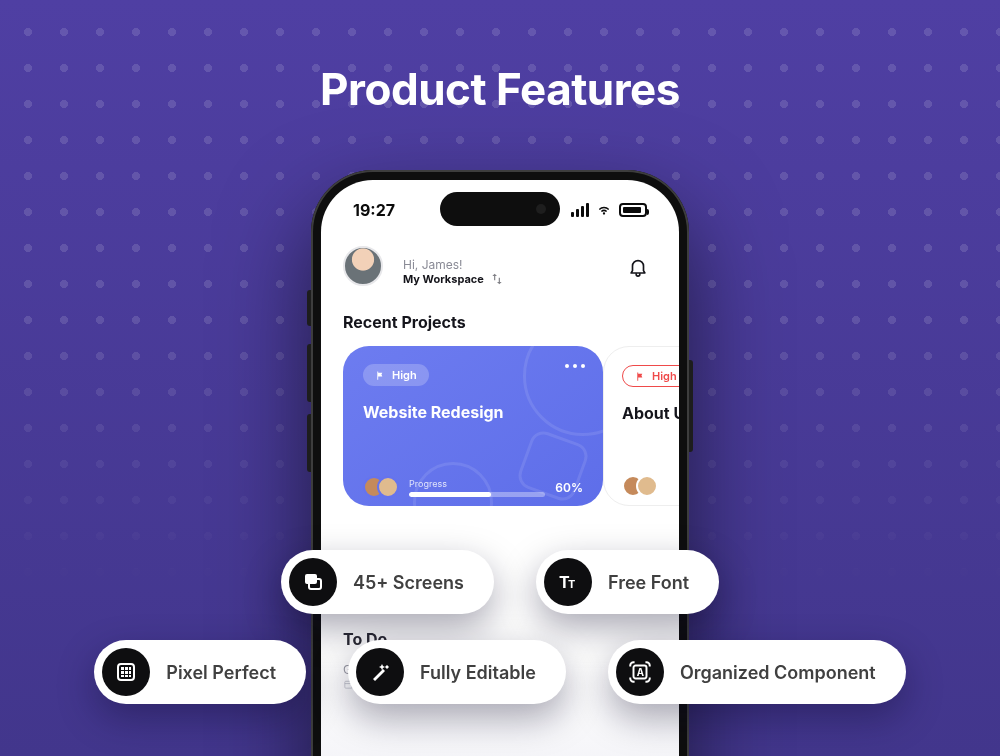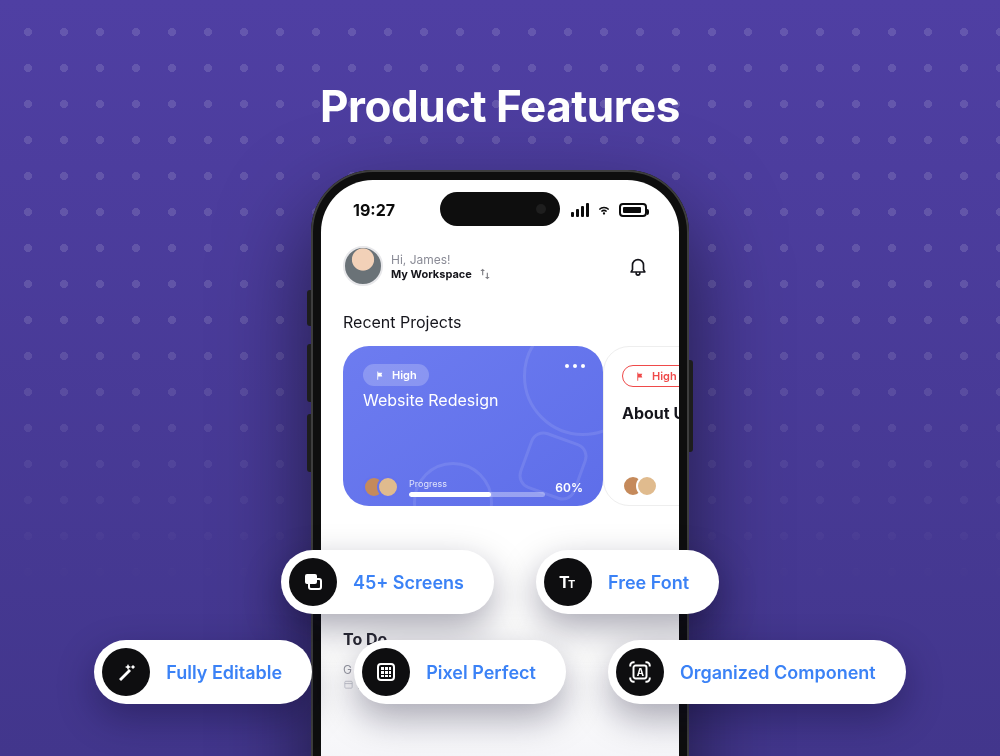--- a/index.html
+++ b/index.html
@@ -18,21 +18,21 @@
     position:relative;overflow:hidden;
   }
   
   .dots{position:absolute;inset:0;pointer-events:none;
     background-image:radial-gradient(var(--dot) 4px,transparent 4px);
     background-size:36px 36px;background-position:10px 14px;
     -webkit-mask-image:linear-gradient(180deg,#000 0%,#000 42%,transparent 78%);
             mask-image:linear-gradient(180deg,#000 0%,#000 42%,transparent 78%);
   }
   .title{
-    position:absolute;left:0;right:0;top:79px;text-align:center;
+    position:absolute;left:0;right:0;top:62px;text-align:center;
     color:#fff;font-size:44px;font-weight:700;letter-spacing:-0.5px;
   }
 
   
   .phone{
     position:absolute;left:50%;top:170px;transform:translateX(-50%);
     width:378px;height:760px;border-radius:62px;
     background:#0e0e0e;padding:10px;
     box-shadow:0 40px 90px rgba(0,0,0,0.55),0 0 0 2px #3d3d3d inset;
   }
@@ -53,45 +53,45 @@
   .sig{display:flex;align-items:flex-end;gap:2px}
   .sig i{width:3px;background:#0b0b0b;border-radius:1px}
   .sig i:nth-child(1){height:5px}.sig i:nth-child(2){height:8px}.sig i:nth-child(3){height:11px}.sig i:nth-child(4){height:14px}
   .wifi{width:18px;height:14px}
   .bat{width:28px;height:14px;border:2px solid #0b0b0b;border-radius:4px;position:relative}
   .bat::before{content:"";position:absolute;left:2px;top:2px;bottom:2px;width:18px;background:#0b0b0b;border-radius:1px}
   .bat::after{content:"";position:absolute;right:-4px;top:4px;width:2px;height:6px;background:#0b0b0b;border-radius:0 2px 2px 0}
 
   
   .app{position:absolute;inset:54px 0 0 0;padding:12px 22px 0}
-  .hdr{display:flex;align-items:center;gap:8px}
+  .hdr{display:flex;align-items:flex-end;gap:20px}
   .avatar{width:40px;height:40px;border-radius:50%;background:radial-gradient(circle at 50% 32%,#f2d1b8 0 35%,#6a7277 38% 100%);border:2px solid #e7e7ea}
   .hdr-mid{flex:1}
   .hi{font-size:12px;color:var(--muted)}
   .ws{font-size:11px;font-weight:700;color:#14141a;display:flex;align-items:center;gap:6px}
   .ws svg{opacity:.7}
   .bell{width:38px;height:38px;display:flex;align-items:center;justify-content:center}
 
   .search{margin-top:20px;height:50px;border:1px solid #eceaf0;border-radius:28px;display:flex;align-items:center;gap:12px;padding:0 18px;color:var(--muted)}
   .search input{border:none;outline:none;font-size:15px;color:#333;flex:1;background:transparent}
   .search input::placeholder{color:var(--muted)}
 
-  .sec-title{margin-top:26px;font-size:16px;font-weight:400;color:#15151c}
+  .sec-title{margin-top:26px;font-size:16px;font-weight:700;color:#15151c}
 
   .cards{margin-top:14px;display:flex;gap:0}
   .pcard{width:260px;height:160px;border-radius:26px;padding:18px 20px;color:#fff;position:relative;flex:0 0 auto;
     background:linear-gradient(145deg,#6d7cf0 0%,#5e6ee9 100%);overflow:hidden}
   .pcard .bgshape{position:absolute;border:3px solid rgba(255,255,255,0.10);border-radius:50%}
   .pcard .s1{width:120px;height:120px;right:-40px;top:-30px}
   .pcard .s2{width:80px;height:80px;left:70px;bottom:-36px}
   .pcard .s3{width:60px;height:60px;right:20px;bottom:10px;border-radius:14px;transform:rotate(20deg)}
   .chip{display:inline-flex;align-items:center;gap:6px;background:rgba(255,255,255,0.22);padding:4px 12px;border-radius:20px;font-size:11px;font-weight:600}
   .more{position:absolute;right:18px;top:18px;display:flex;gap:4px}
   .more i{width:4px;height:4px;border-radius:50%;background:#fff}
-  .pcard h4{margin-top:4px;font-size:16px;font-weight:400}
+  .pcard h4{margin-top:16px;font-size:16px;font-weight:700}
   .prow{position:absolute;left:20px;right:20px;bottom:8px;display:flex;align-items:center;gap:10px}
   .avs{display:flex}
   .avs span{width:22px;height:22px;border-radius:50%;border:2px solid var(--card-blue)}
   .avs span:nth-child(1){background:#c58a5b}
   .avs span:nth-child(2){background:#e0bb8e;margin-left:-8px}
   .pbar{flex:1}
   .plabel{font-size:9px;opacity:.8;margin-bottom:3px}
   .track{height:5px;border-radius:3px;background:rgba(255,255,255,0.35);position:relative;overflow:hidden}
   .fill{position:absolute;left:0;top:0;bottom:0;background:#fff;border-radius:3px}
   .pct{font-size:12px;font-weight:600}
@@ -101,21 +101,21 @@
   .pcard2 h4{margin-top:16px;font-size:16px;font-weight:700;color:#15151c}
   .pcard2 .avs span{border-color:#fff}
 
   .fade{position:absolute;left:0;right:0;bottom:0;height:260px;background:linear-gradient(180deg,rgba(255,255,255,0) 0%,rgba(244,244,248,0.9) 38%,#ececf1 100%);z-index:2;pointer-events:none}
 
   
   .features{position:absolute;left:0;right:0;top:550px;display:flex;flex-direction:column;gap:26px;align-items:center;z-index:10}
   .frow{display:flex;gap:42px;justify-content:center}
   .fpill{background:#fff;border-radius:40px;height:64px;display:flex;align-items:center;gap:16px;padding:8px 30px 8px 8px;box-shadow:0 14px 36px rgba(12,8,40,0.35)}
   .ficon{width:48px;height:48px;border-radius:50%;background:#0e0e10;display:flex;align-items:center;justify-content:center;color:#fff;flex:0 0 auto}
-  .flabel{font-size:18px;font-weight:600;color:#3b82f6;white-space:nowrap}
+  .flabel{font-size:18px;font-weight:600;color:#404040;white-space:nowrap}
 
   
   .todo{position:absolute;left:22px;right:22px;top:395px;color:#2b2b34;font-weight:700;font-size:16px}
   .faint{position:absolute;left:22px;top:428px;right:22px;color:#8d8f99;font-size:12px}
 </style>
 </head>
 <body>
 
 <div class="dots"></div>
 
@@ -249,47 +249,47 @@
             <text x="3" y="18" font-family="Georgia,serif" font-size="16" font-weight="700" fill="#fff">T</text>
             <text x="12" y="18" font-family="Arial,sans-serif" font-size="11" font-weight="700" fill="#fff">T</text>
           </svg>
       </div>
       <span class="flabel">Free Font</span>
     </div>
   </div>
   <div class="frow">
     <div class="fpill">
       <div class="ficon">
-        <svg width="24" height="24" viewBox="0 0 24 24" fill="#fff">
-            <path d="M5 19l10-10 2 2L7 21zM17 7l2-2 2 2-2 2zM14 4l1 2 2 1-2 1-1 2-1-2-2-1 2-1z"></path>
-          </svg>
-      </div>
-      <span class="flabel">Fully Editable</span>
-    </div>
-    <div class="fpill">
-      <div class="ficon">
         <svg width="24" height="24" viewBox="0 0 24 24">
             <rect x="4" y="4" width="16" height="16" rx="3" fill="none" stroke="#fff" stroke-width="2"></rect>
             <g fill="#fff">
               <rect x="7" y="7" width="3" height="3"></rect>
               <rect x="11" y="7" width="3" height="3"></rect>
               <rect x="15" y="7" width="2" height="3"></rect>
               <rect x="7" y="11" width="3" height="3"></rect>
               <rect x="11" y="11" width="3" height="3"></rect>
               <rect x="15" y="11" width="2" height="3"></rect>
               <rect x="7" y="15" width="3" height="2"></rect>
               <rect x="11" y="15" width="3" height="2"></rect>
               <rect x="15" y="15" width="2" height="2"></rect>
             </g>
           </svg>
       </div>
       <span class="flabel">Pixel Perfect</span>
     </div>
     <div class="fpill">
       <div class="ficon">
+        <svg width="24" height="24" viewBox="0 0 24 24" fill="#fff">
+            <path d="M5 19l10-10 2 2L7 21zM17 7l2-2 2 2-2 2zM14 4l1 2 2 1-2 1-1 2-1-2-2-1 2-1z"></path>
+          </svg>
+      </div>
+      <span class="flabel">Fully Editable</span>
+    </div>
+    <div class="fpill">
+      <div class="ficon">
         <svg width="26" height="26" viewBox="0 0 24 24" fill="none" stroke="#fff" stroke-width="1.8">
             <rect x="6" y="6" width="12" height="12" rx="2"></rect>
             <path d="M3 7v-1a3 3 0 013-3h1M21 7v-1a3 3 0 00-3-3h-1M3 17v1a3 3 0 003 3h1M21 17v1a3 3 0 01-3 3h-1"></path>
             <text x="9" y="16" font-size="9" font-weight="700" fill="#fff" stroke="none">A</text>
           </svg>
       </div>
       <span class="flabel">Organized Component</span>
     </div>
   </div>
 </div>

